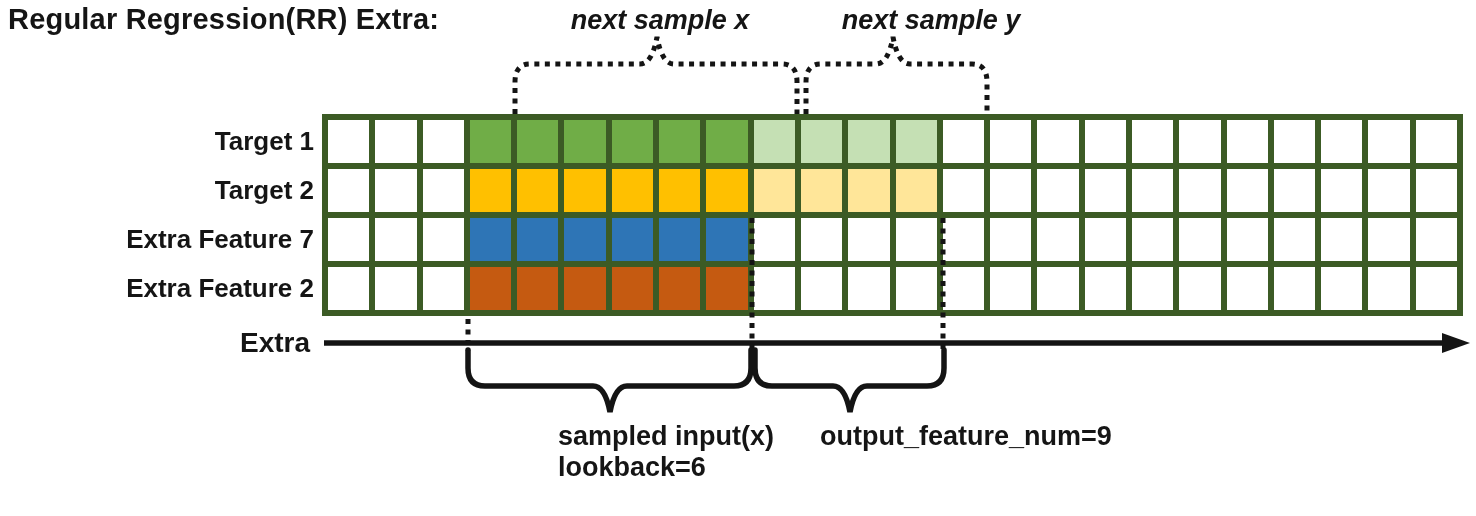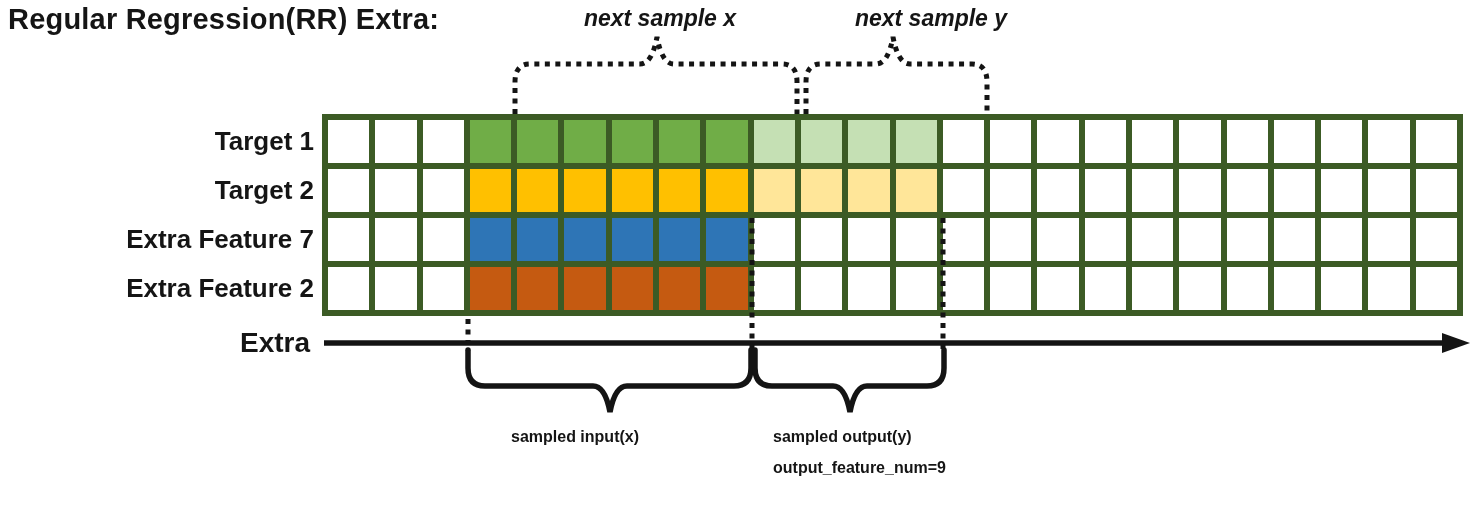--- a/index.html
+++ b/index.html
@@ -4,27 +4,27 @@
 <style>
   html,body{margin:0;padding:0;background:#ffffff;}
   body{position:relative;width:1476px;height:516px;overflow:hidden;
        font-family:"Liberation Sans",sans-serif;color:#151515;}
   .abs{position:absolute;}
   .title{left:8px;top:3px;font-size:29px;font-weight:bold;letter-spacing:.2px;}
   .rowlabel{left:0;width:314px;text-align:right;height:30px;line-height:30px;
             font-size:26px;font-weight:bold;white-space:nowrap;}
   .timelabel{left:0;width:310px;text-align:right;top:327px;height:32px;line-height:32px;
              font-size:28px;font-weight:bold;}
-  .toplabel{top:5px;width:260px;text-align:center;font-size:23px;font-style:italic;
+  .toplabel{top:5px;width:260px;text-align:center;font-size:27px;font-style:italic;
             font-weight:600;white-space:nowrap;}
   .grid{left:322px;top:114px;width:1129px;background:#3C5B25;
         display:grid;grid-template-columns:repeat(24,1fr);
         grid-template-rows:repeat(4,43px);gap:6px;padding:6px;}
   .cell{background:#ffffff;}
-  .blocktext{font-size:16px;font-weight:600;line-height:31px;white-space:nowrap;}
+  .blocktext{font-size:27px;font-weight:600;line-height:31px;white-space:nowrap;margin-left:47px;}
   .blocktext div{height:31px;}
   svg.overlay{position:absolute;left:0;top:0;pointer-events:none;}
 </style>
 </head>
 <body>
 
 <div class="abs title">Regular Regression(RR) Extra:</div>
 
 <div class="abs toplabel" style="left:530px;">next sample x</div>
 <div class="abs toplabel" style="left:801px;">next sample y</div>
@@ -148,17 +148,17 @@
   <line x1="324" y1="343" x2="1446" y2="343" stroke="#141414" stroke-width="5.5"></line>
   <polygon points="1470,343 1442,333 1442,353" fill="#141414"></polygon>
 
   <path d="M 468 350 L 468 368 Q 468 386 485 386 L 593 386 Q 605 386 610 412 Q 615 386 627 386 L 734 386 Q 751 386 751 368 L 751 350" fill="none" stroke="#141414" stroke-width="5.5" stroke-linecap="round"></path>
 
   <path d="M 755 350 L 755 368 Q 755 386 772 386 L 833 386 Q 845 386 850 412 Q 855 386 867 386 L 927 386 Q 944 386 944 368 L 944 350" fill="none" stroke="#141414" stroke-width="5.5" stroke-linecap="round"></path>
 </svg>
 
 <div class="abs blocktext" style="left:511px;top:421px;">
   <div>sampled input(x)</div>
+  <div>lookback=6</div>
 </div>
 <div class="abs blocktext" style="left:773px;top:421px;">
-  <div>sampled output(y)</div>
   <div>output_feature_num=9</div>
 </div>
 
 </body></html>

